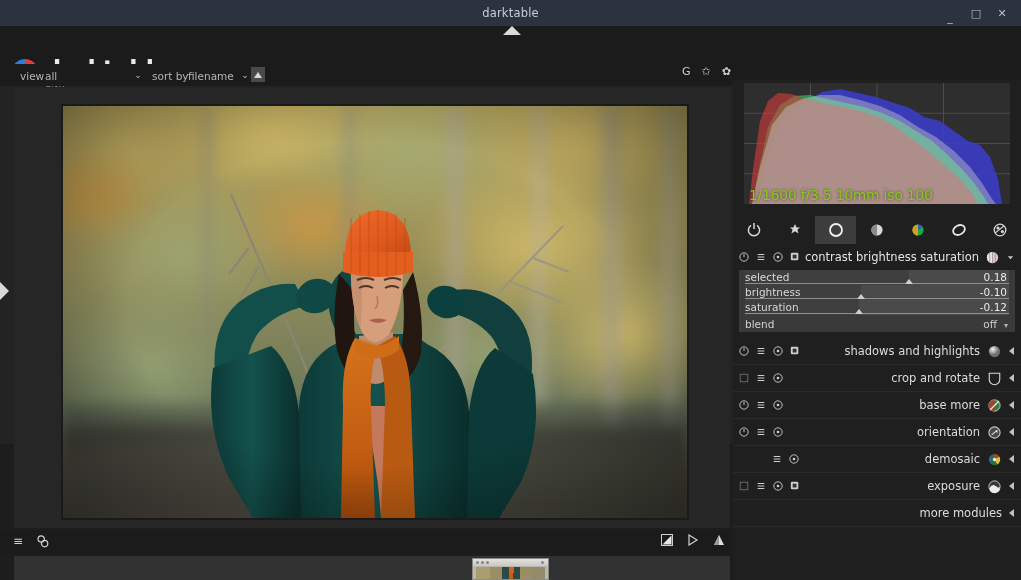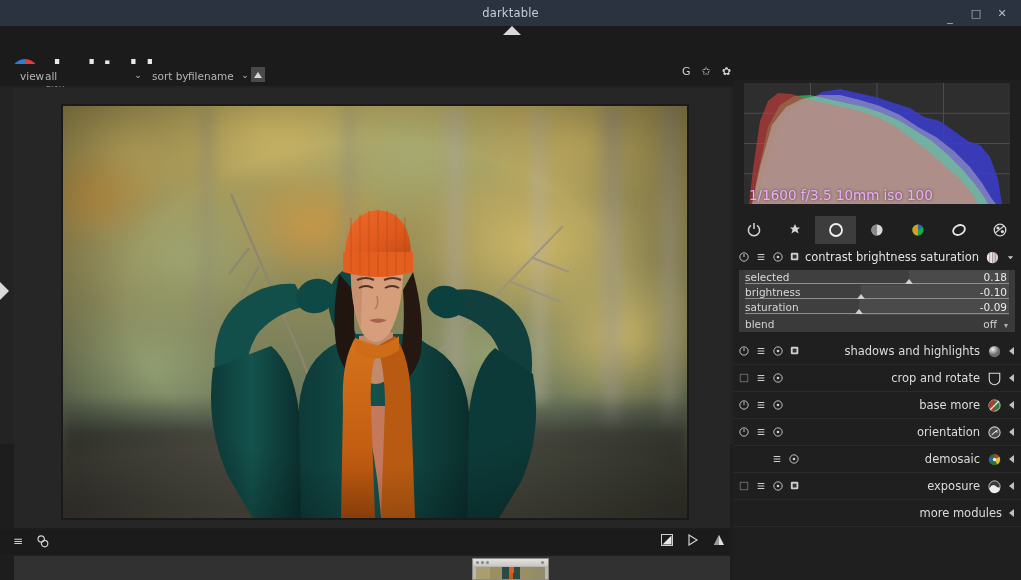--- a/index.html
+++ b/index.html
@@ -142,21 +142,21 @@
   .rpanel {
     position: absolute; left: 733px; top: 80px; width: 288px; height: 500px;
     background: #1f1f1f;
   }
   .histo-wrap {
     position: relative; left: 11px; top: 3px; width: 266px; height: 121px;
     background: #2e2e2e; overflow: hidden;
   }
   .histo-exif {
     position: absolute; left: 5px; bottom: 1px;
-    color: #f0abfc; font-size: 13.5px; text-shadow: 0 0 3px rgba(0,0,0,.6);
+    color: #84cc16; font-size: 13.5px; text-shadow: 0 0 3px rgba(0,0,0,.6);
     white-space: nowrap;
   }
   .mod-icons {
     position: absolute; left: 0; top: 136px; width: 288px; height: 28px;
     display: flex; align-items: center;
   }
   .mic {
     flex: 1; height: 28px; display: flex; align-items: center; justify-content: center;
     cursor: pointer;
   }
@@ -637,21 +637,21 @@
         <span class="slabel">brightness</span>
         <span class="sval">-0.10</span>
       </div>
       <div class="srow">
         <div class="slider">
           <div class="sfill" style="width:43%"></div>
           <div class="sline"></div>
           <div class="shandle" style="left:calc(43% - 4px)"></div>
         </div>
         <span class="slabel">saturation</span>
-        <span class="sval">-0.09</span>
+        <span class="sval">-0.12</span>
       </div>
       <div class="blendrow">
         <span class="blbl">blend</span>
         <span class="bval">off</span>
         <span class="bchev">▾</span>
       </div>
     </div>
 
     <div class="mod-list">
 

